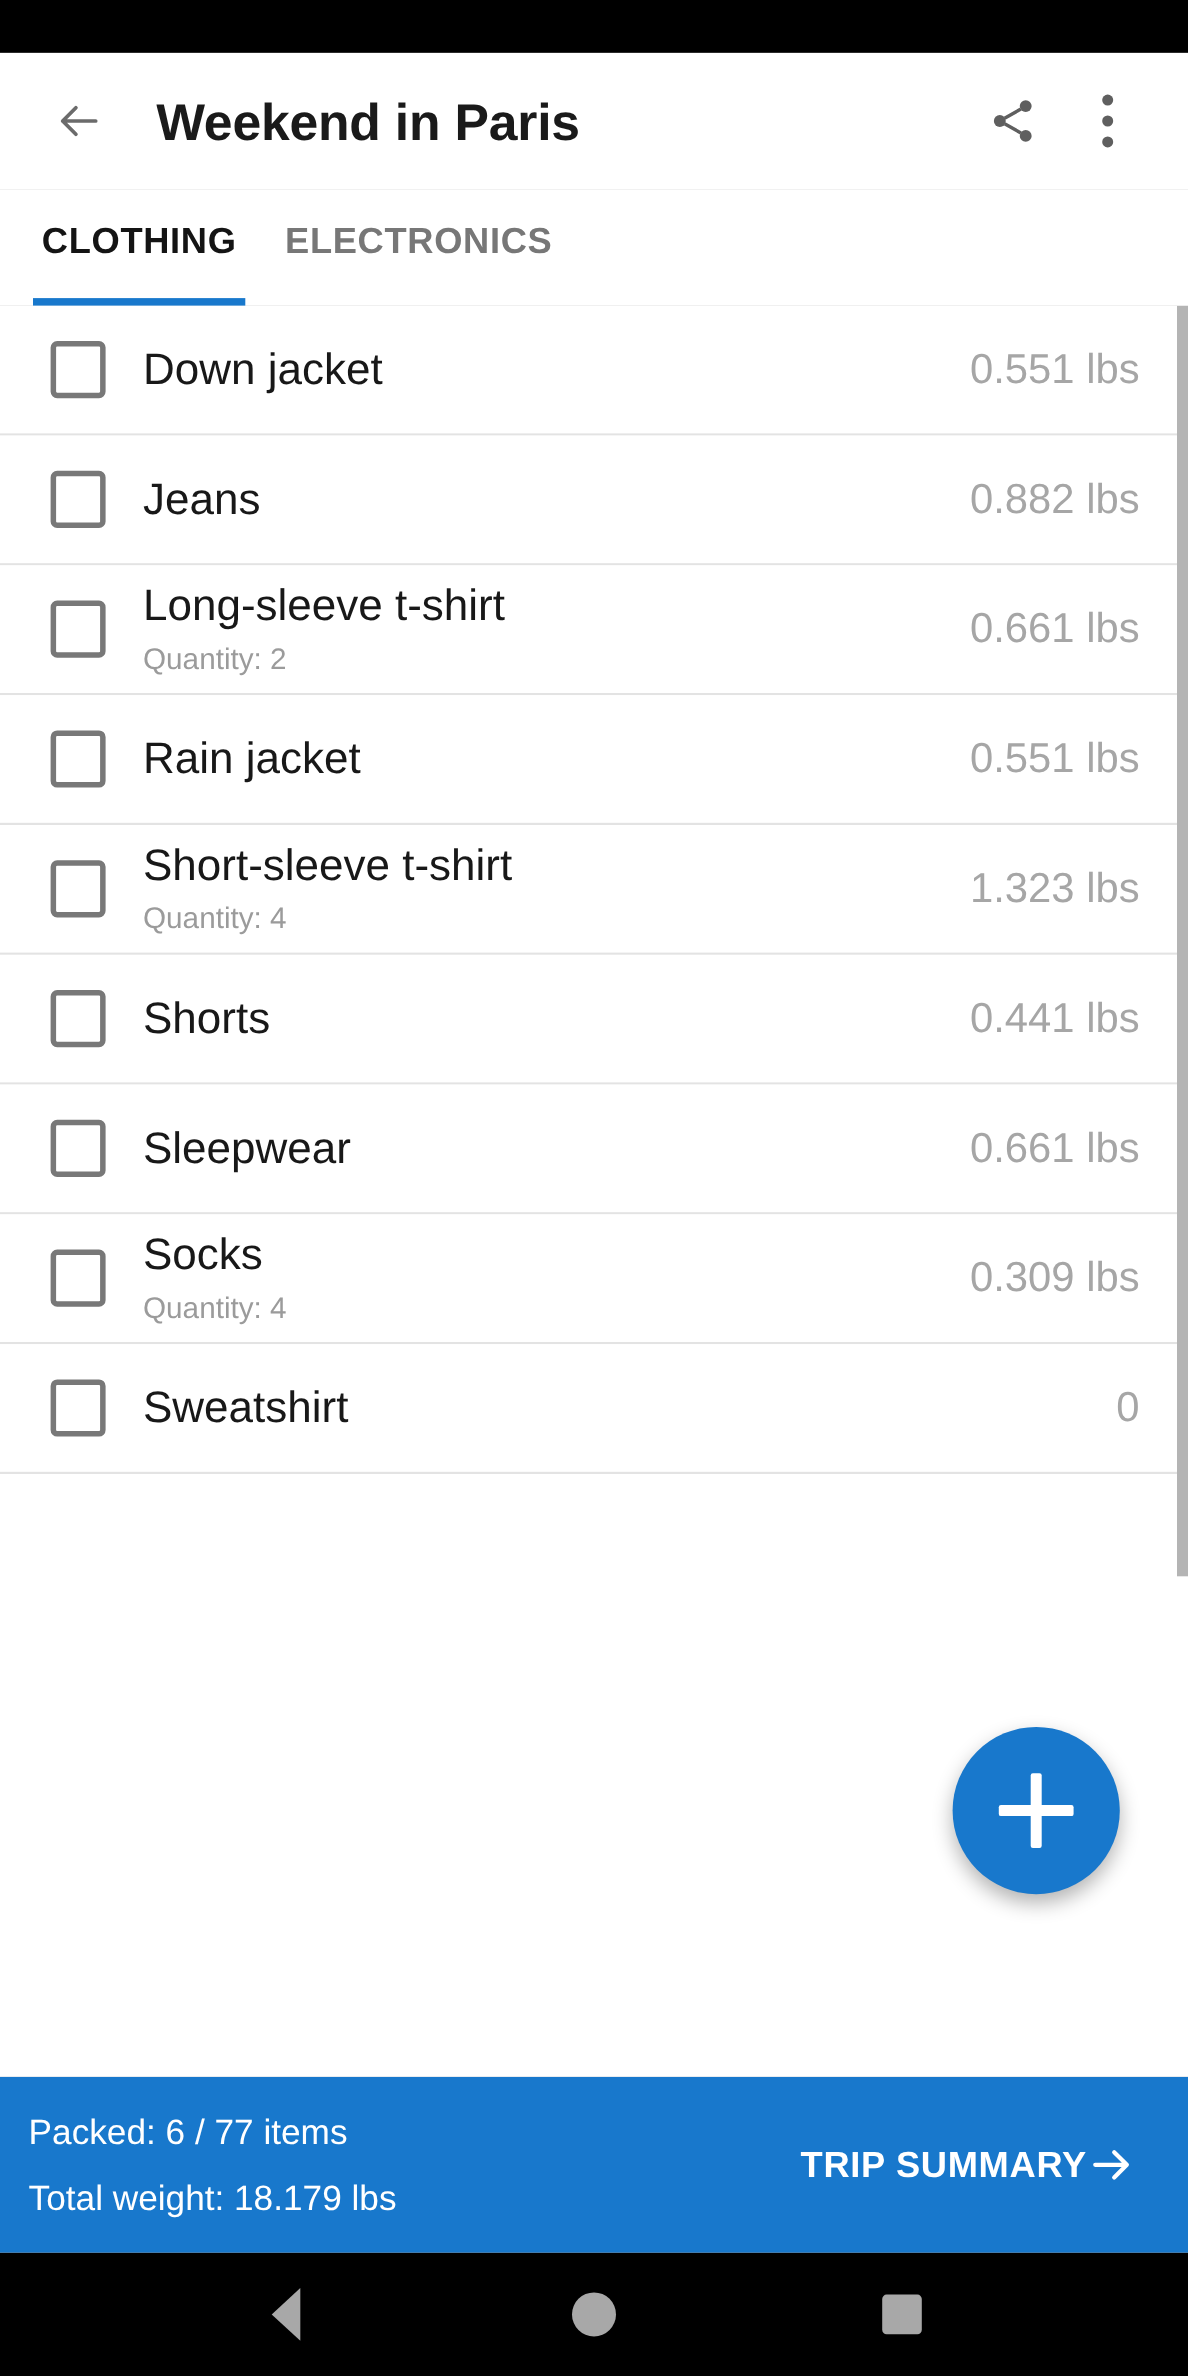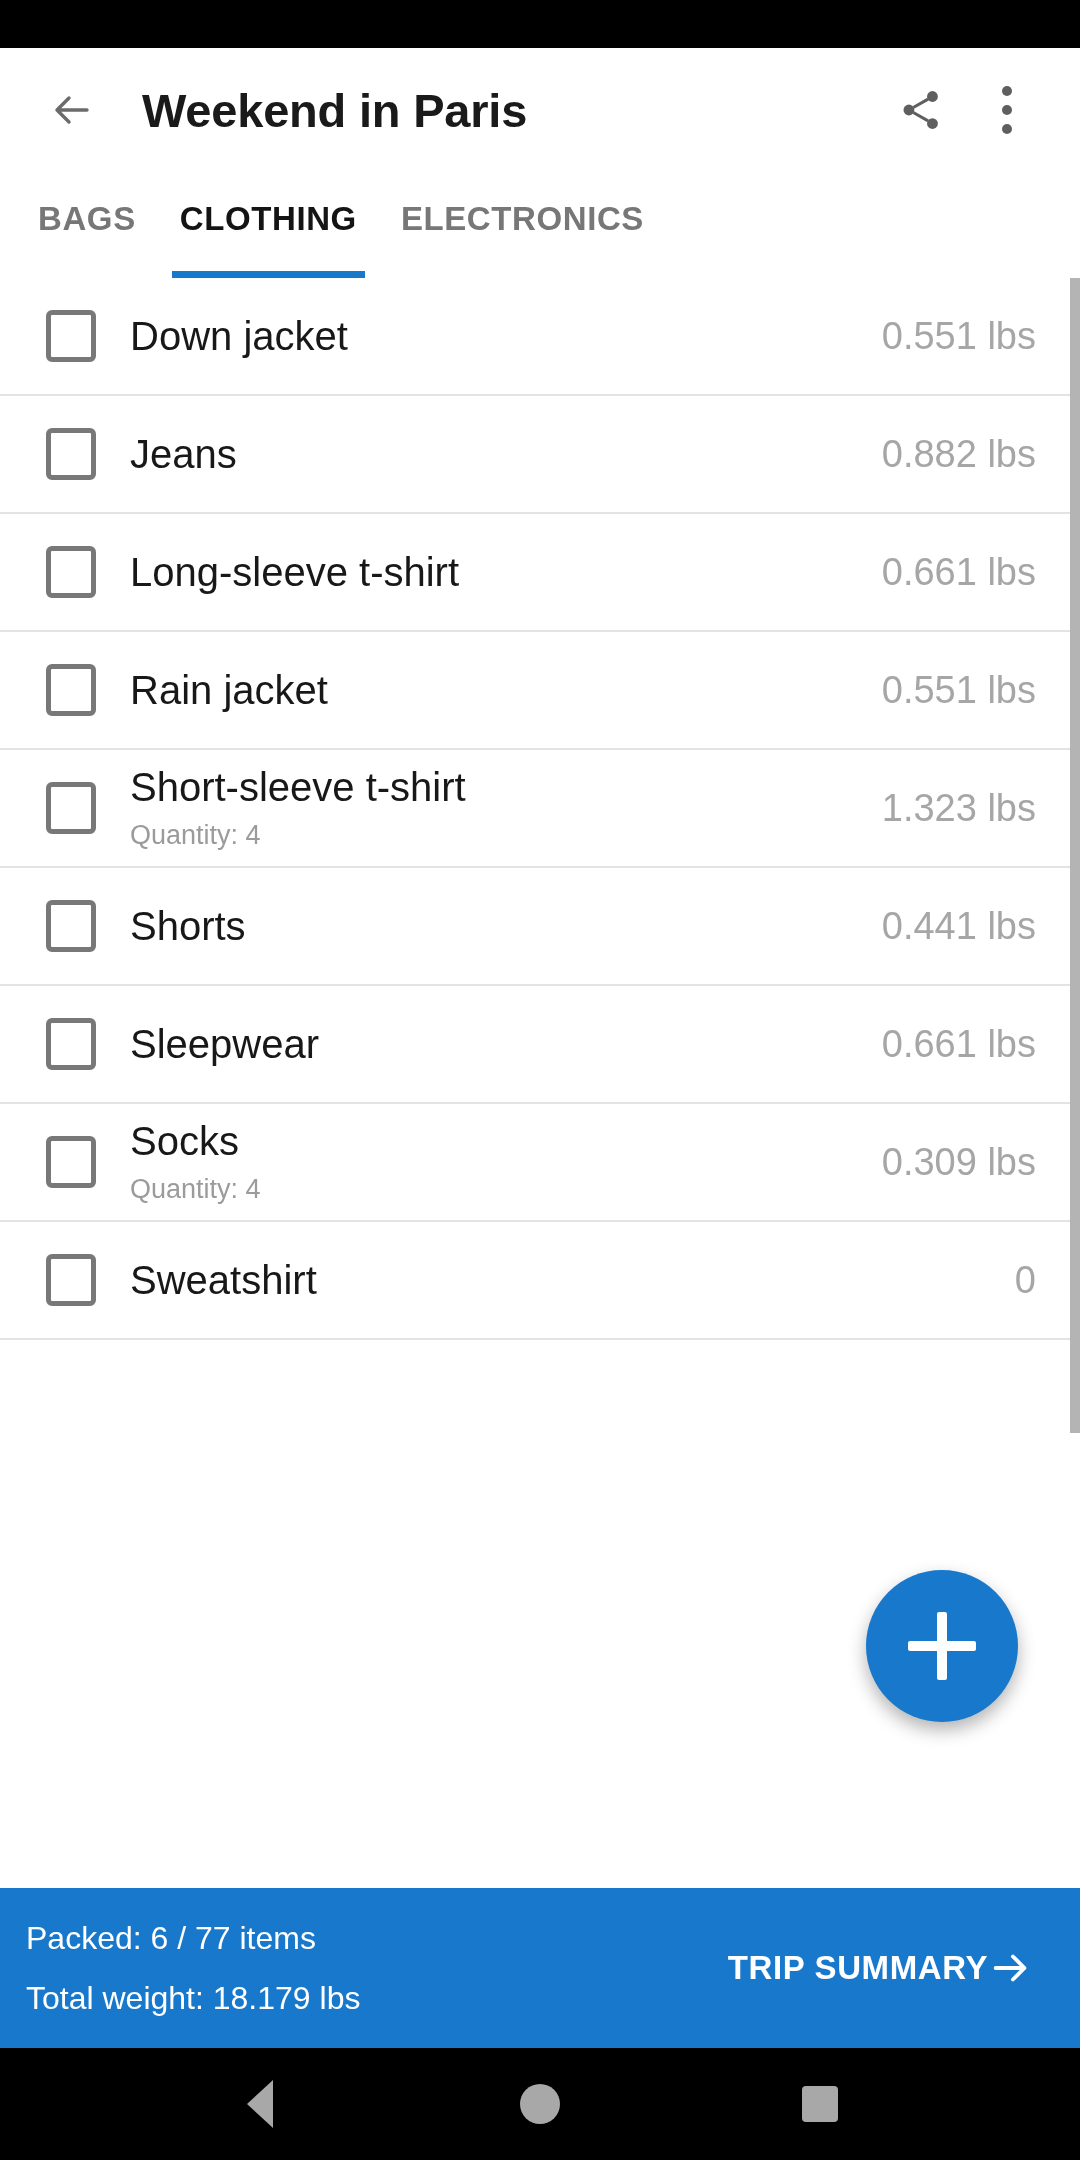--- a/index.html
+++ b/index.html
@@ -326,24 +326,20 @@
       <div class="icon-btn">
         <span class="dot-col">
           <i></i>
             <i></i>
             <i></i>
         </span>
       </div>
     </div>
 
     <div class="tabs">
-      <div class="tab">
-        <span>BAGS</span>
-
-      </div>
       <div class="tab active">
         <span>CLOTHING</span>
         <span class="underline"></span>
       </div>
       <div class="tab">
         <span>ELECTRONICS</span>
 
       </div>
     </div>
 
@@ -364,20 +360,21 @@
           <div class="row-text">
             <div class="row-title">Jeans</div>
           </div>
           <div class="row-weight">0.882 lbs</div>
         </div>
 
         <div class="row">
           <div class="checkbox"></div>
           <div class="row-text">
             <div class="row-title">Long-sleeve t-shirt</div>
+            <div class="row-sub">Quantity: 2</div>
           </div>
           <div class="row-weight">0.661 lbs</div>
         </div>
 
         <div class="row">
           <div class="checkbox"></div>
           <div class="row-text">
             <div class="row-title">Rain jacket</div>
           </div>
           <div class="row-weight">0.551 lbs</div>

